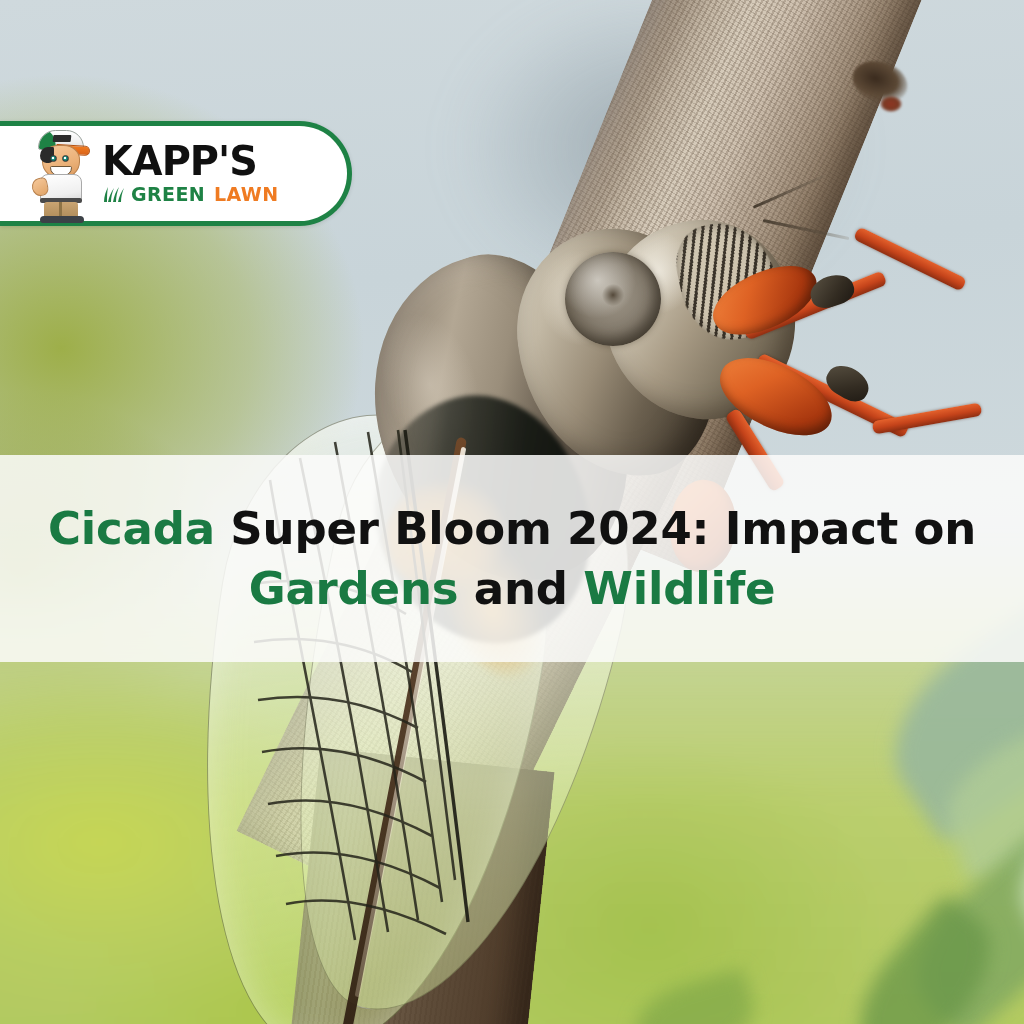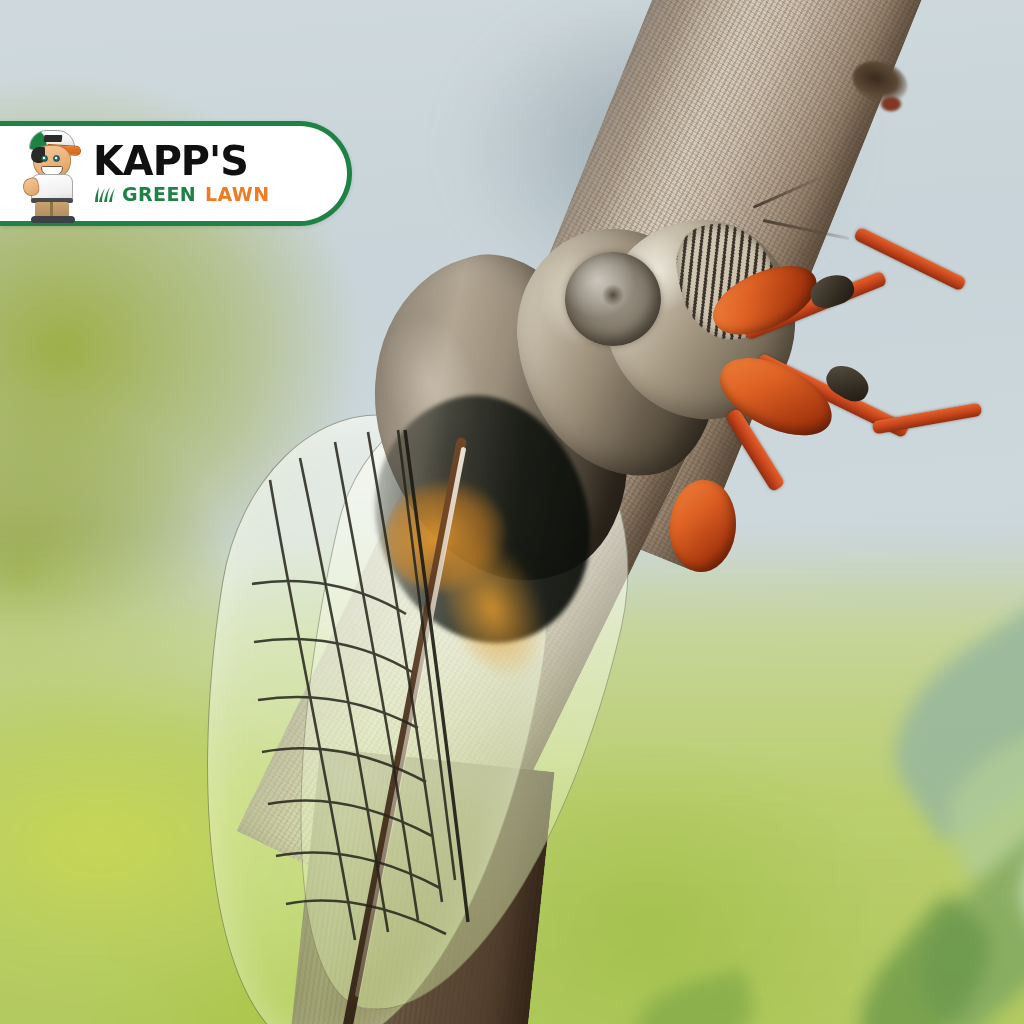--- a/index.html
+++ b/index.html
@@ -252,21 +252,21 @@
 
   
   .logo-badge{
     position:absolute; left:0; top:121px;
     width:352px; height:105px;
     background:#ffffff;
     border:5px solid #1e8245;
     border-left:none;
     border-radius:0 54px 54px 0;
     display:flex; align-items:center;
-    padding-left:21px;
+    padding-left:30px;
     box-shadow:0 1px 4px rgba(0,0,0,.12);
   }
   .mascot{ position:relative; width:62px; height:92px; flex:0 0 62px; }
   .m-cap{
     position:absolute; left:8px; top:2px; width:46px; height:20px;
     border-radius:22px 22px 3px 3px;
     background:linear-gradient(180deg,#ffffff 0%, #f0f0f0 60%, #dcdcdc 100%);
     border:1.2px solid #9aa29c;
     overflow:hidden;
   }
@@ -426,20 +426,30 @@
           <path d="M104 462 C 156 454, 212 462, 262 492"></path>
           <path d="M102 404 C 152 396, 206 404, 256 434"></path>
         </g>
         <g fill="none" stroke="#1a1a12" stroke-width="3.4" opacity=".9">
           <path d="M255 250 C 272 380, 292 520, 318 742"></path>
         </g>
       </svg>
     </div>
   </div>
 
+  <div class="title-band">
+    <div class="title-inner">
+      <div class="title-line">
+        <span class="t-green">Cicada</span><span> Super Bloom 2024: Impact on</span>
+      </div>
+      <div class="title-line">
+        <span class="t-green">Gardens</span><span> and </span><span class="t-green">Wildlife</span>
+      </div>
+    </div>
+  </div>
 
   <div class="logo-badge">
 
     <div class="mascot">
       <div class="m-cap">
         <div class="m-cap-logo"></div>
       </div>
       <div class="m-brim"></div>
       <div class="m-face"></div>
       <div class="m-hair"></div>

